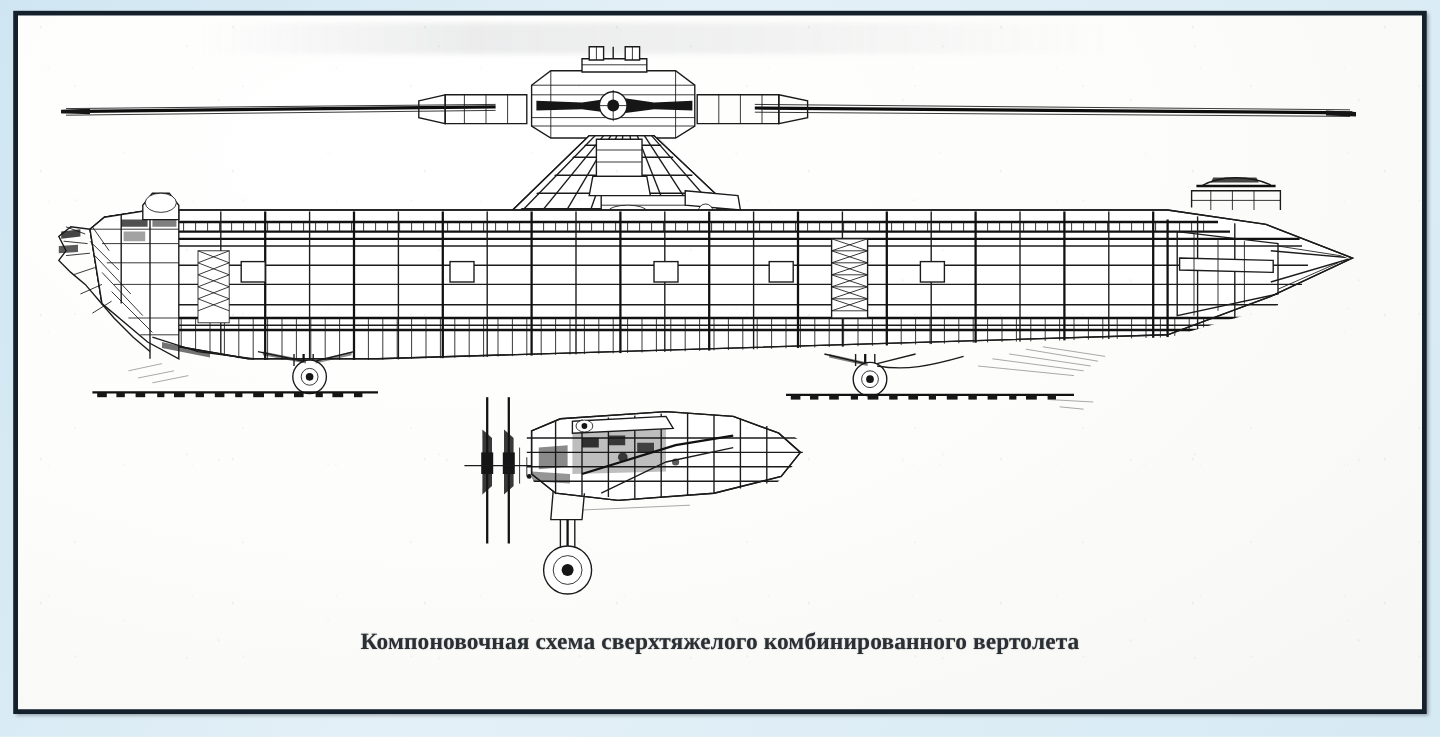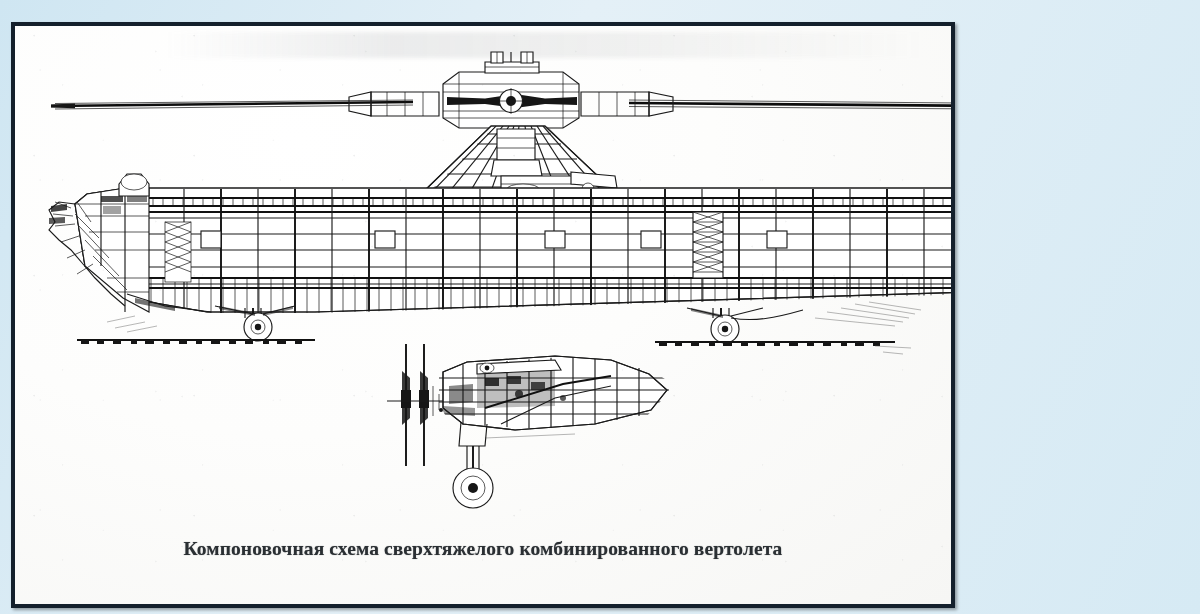--- a/index.html
+++ b/index.html
@@ -28,22 +28,22 @@
     position: absolute;
     inset: 0;
     background: linear-gradient(115deg, #cfe6f2 0%, #e4f0f7 40%, #d6eaf4 100%);
     pointer-events: none;
   }
 
   
   #figure-frame {
     position: absolute;
     left: 11px;
-    top: 22px;
-    width: 944px;
+    top: 9px;
+    width: 1178px;
     height: 586px;
     box-sizing: border-box;
     border: 4px solid #14202c;
     background: #fbfbfa;
     box-shadow: 2px 2px 3px rgba(0,0,0,0.35);
     overflow: hidden;
   }
 
   
   #figure-plate {

